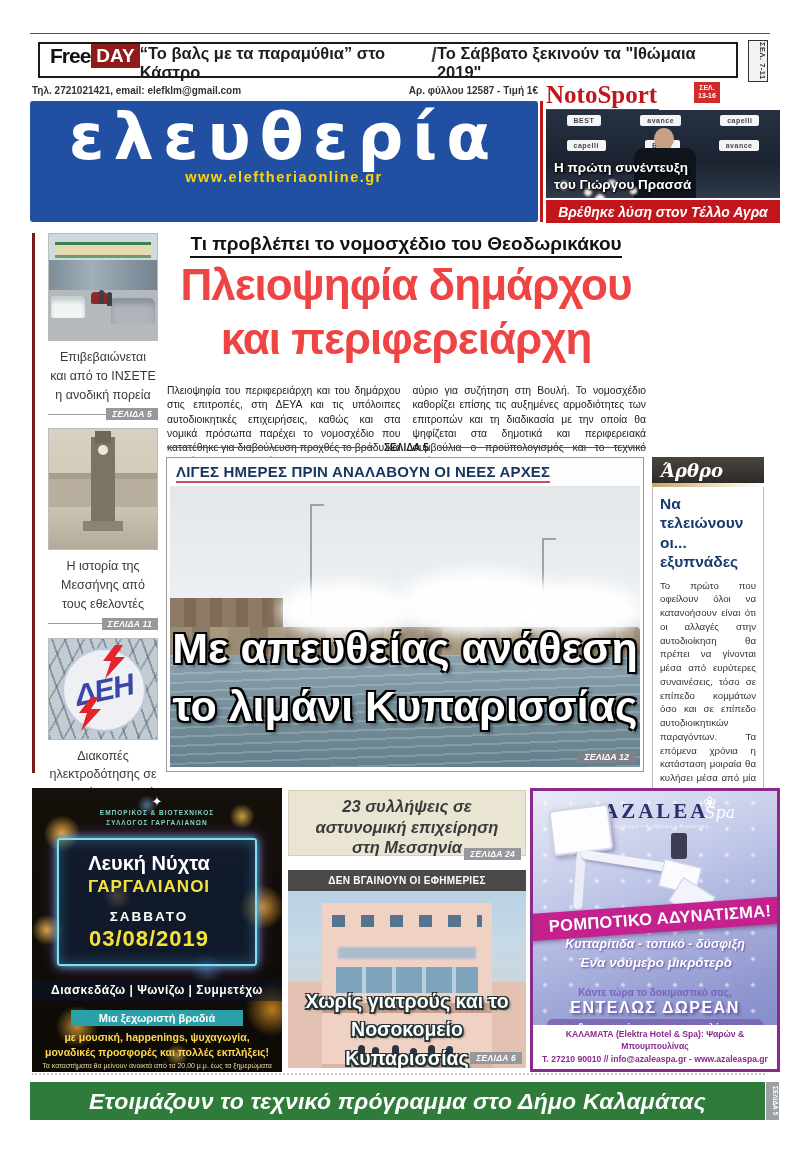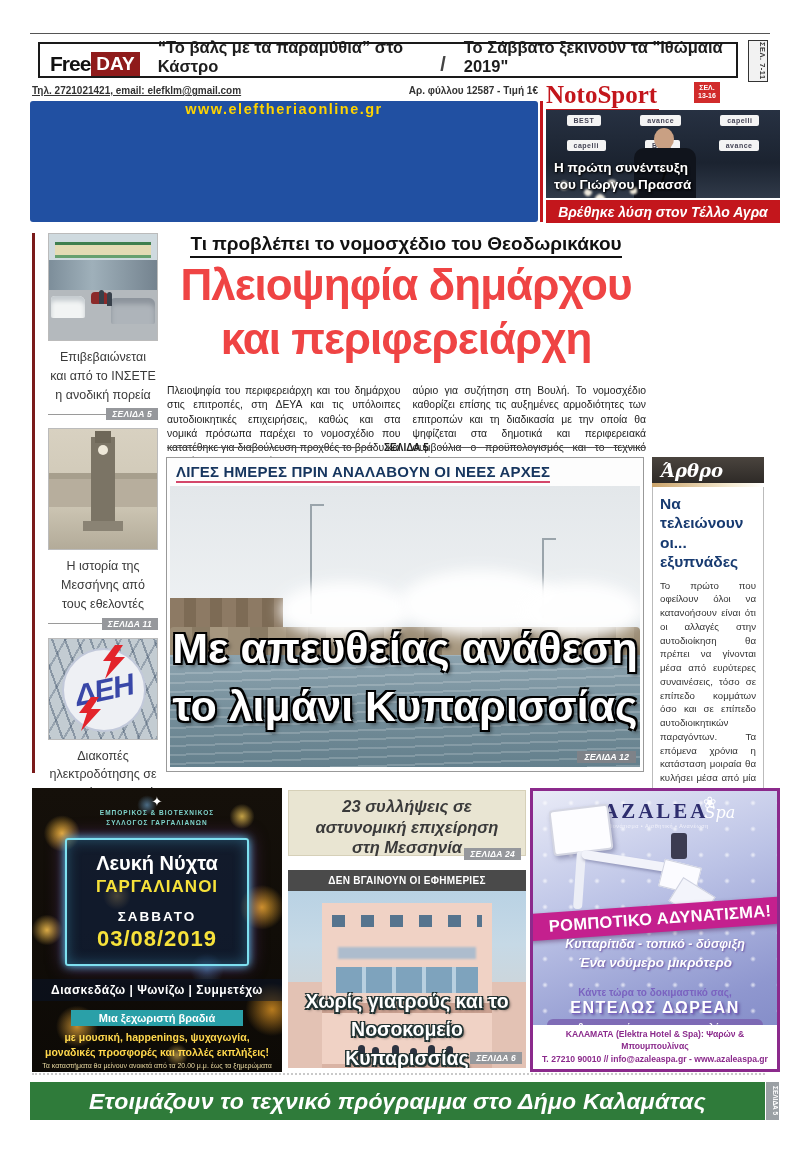--- a/index.html
+++ b/index.html
@@ -3,32 +3,32 @@
 <meta charset="utf-8">
 <style>
   html,body{margin:0;padding:0;background:#fff;}
   .page{position:relative;width:800px;height:1167px;background:#fff;overflow:hidden;
         font-family:"Liberation Sans",sans-serif;color:#222;}
   .pre{white-space:pre-line;}
 
   
   .top-rule{position:absolute;left:30px;top:33px;width:740px;height:1px;background:#555;}
   .topbar{position:absolute;left:38px;top:42px;width:700px;height:36px;border:2px solid #1a1a1a;
-          display:flex;align-items:flex-end;gap:18px;padding:0 10px;box-sizing:border-box;background:#fff;}
+          display:flex;align-items:flex-start;gap:0;padding:0 10px;box-sizing:border-box;background:#fff;}
   .freeday{display:flex;align-items:center;font-weight:bold;}
   .freeday .free{font-size:21px;color:#111;letter-spacing:-1px;}
   .freeday .day{font-size:19px;color:#fff;background:#8f1b1b;padding:1px 5px;margin-left:1px;}
   .tb-text{font-size:16.5px;font-weight:bold;color:#1d1d1d;}
   .tb-sep{font-size:20px;color:#444;font-weight:bold;}
   .topbar-tab{position:absolute;left:748px;top:40px;width:18px;height:40px;border:1px solid #333;
           writing-mode:vertical-rl;font-size:7.5px;font-weight:bold;color:#333;text-align:center;
           background:#f2f2f2;letter-spacing:.5px;}
 
   
-  .contact{position:absolute;left:32px;top:85px;font-size:10px;color:#333;font-weight:bold;text-decoration:underline;}
+  .contact{position:absolute;left:32px;top:85px;font-size:10px;color:#333;font-weight:bold;}
   .issue{position:absolute;left:330px;top:85px;width:208px;text-align:right;font-size:10px;color:#333;font-weight:bold;}
 
   
   .masthead{position:absolute;left:30px;top:101px;width:508px;height:121px;background:#2150a2;
             border-radius:3px;text-align:center;}
   .mast-title{margin-top:4px;font-size:64px;font-weight:800;color:#fff;letter-spacing:9px;
               font-family:"DejaVu Sans",sans-serif;line-height:1.0;}
   .mast-date{font-size:12px;font-weight:bold;color:#fff;letter-spacing:1px;margin-top:2px;}
   .mast-url{font-size:14.5px;font-weight:bold;color:#ffd400;letter-spacing:1.5px;}
   .mast-redline{position:absolute;left:540px;top:101px;width:3px;height:121px;background:#c3161c;}
@@ -158,21 +158,21 @@
       radial-gradient(circle 14px at 46% 6%,rgba(130,200,255,.5),transparent 70%),
       radial-gradient(circle 38px at 96% 78%,rgba(255,170,40,.7),transparent 70%),
       radial-gradient(circle 20px at 34% 38%,rgba(255,195,80,.4),transparent 70%),
       radial-gradient(circle 24px at 70% 64%,rgba(90,160,230,.35),transparent 70%),
       linear-gradient(180deg,#15100a,#0d0a06);}
   .wn-org{margin-top:7px;text-align:center;}
   .wn-org-icon{font-size:13px;color:#fff;line-height:1;}
   .wn-org-text{font-size:6.5px;font-weight:bold;color:#7fd4cc;letter-spacing:1px;line-height:1.5;}
   .wn-box{width:168px;margin:10px auto 0 auto;border:2px solid #7ee0f0;border-radius:3px;
       box-shadow:0 0 9px #53c8e8,0 0 18px rgba(160,80,220,.5),inset 0 0 14px rgba(80,200,240,.35);
-      background:rgba(18,42,86,.45);text-align:center;padding:12px 6px 12px 6px;}
+      background:rgba(18,42,86,.45);text-align:center;padding:12px 22px 12px 6px;}
   .wn-title{font-size:20px;font-weight:bold;color:#fff;}
   .wn-sub{font-size:17px;font-weight:bold;color:#f7e23a;letter-spacing:1px;margin-top:2px;}
   .wn-day{font-size:13.5px;font-weight:bold;color:#fff;margin-top:12px;letter-spacing:2px;}
   .wn-date{font-size:22px;font-weight:bold;color:#f7e23a;margin-top:2px;letter-spacing:1px;}
   .wn-tag{margin-top:13px;background:rgba(10,20,40,.55);padding:4px 0;text-align:center;
       font-size:12px;font-weight:bold;letter-spacing:.5px;}
   .wn-l1{margin:9px auto 0 auto;width:132px;text-align:center;background:#2aa0a8;font-size:11px;
       font-weight:bold;padding:2px 20px;}
   .wn-l23{margin-top:4px;text-align:center;font-size:10.5px;font-weight:bold;color:#ffd84d;line-height:1.5;}
   .wn-foot{position:absolute;left:0;right:0;bottom:3px;text-align:center;font-size:7px;color:#e8d8a0;}
@@ -259,20 +259,21 @@
     <span class="tb-text">“Το βαλς με τα παραμύθια” στο Κάστρο</span>
     <span class="tb-sep">/</span>
     <span class="tb-text">Το Σάββατο ξεκινούν τα "Ιθώμαια 2019"</span>
   </div>
   <div class="topbar-tab">ΣΕΛ. 7-11</div>
 
   <div class="contact">Τηλ. 2721021421, email: elefklm@gmail.com</div>
   <div class="issue">Αρ. φύλλου 12587  -  Τιμή 1€</div>
 
   <div class="masthead">
+    <div class="mast-title">ελευθερία</div>
     <div class="mast-url">www.eleftheriaonline.gr</div>
   </div>
   <div class="mast-redline"></div>
 
   <div class="notosport">
     <div class="ns-head">
       <span class="ns-title">NotoSport</span>
       <span class="ns-badge pre">ΣΕΛ.
 13-16</span>
     </div>

